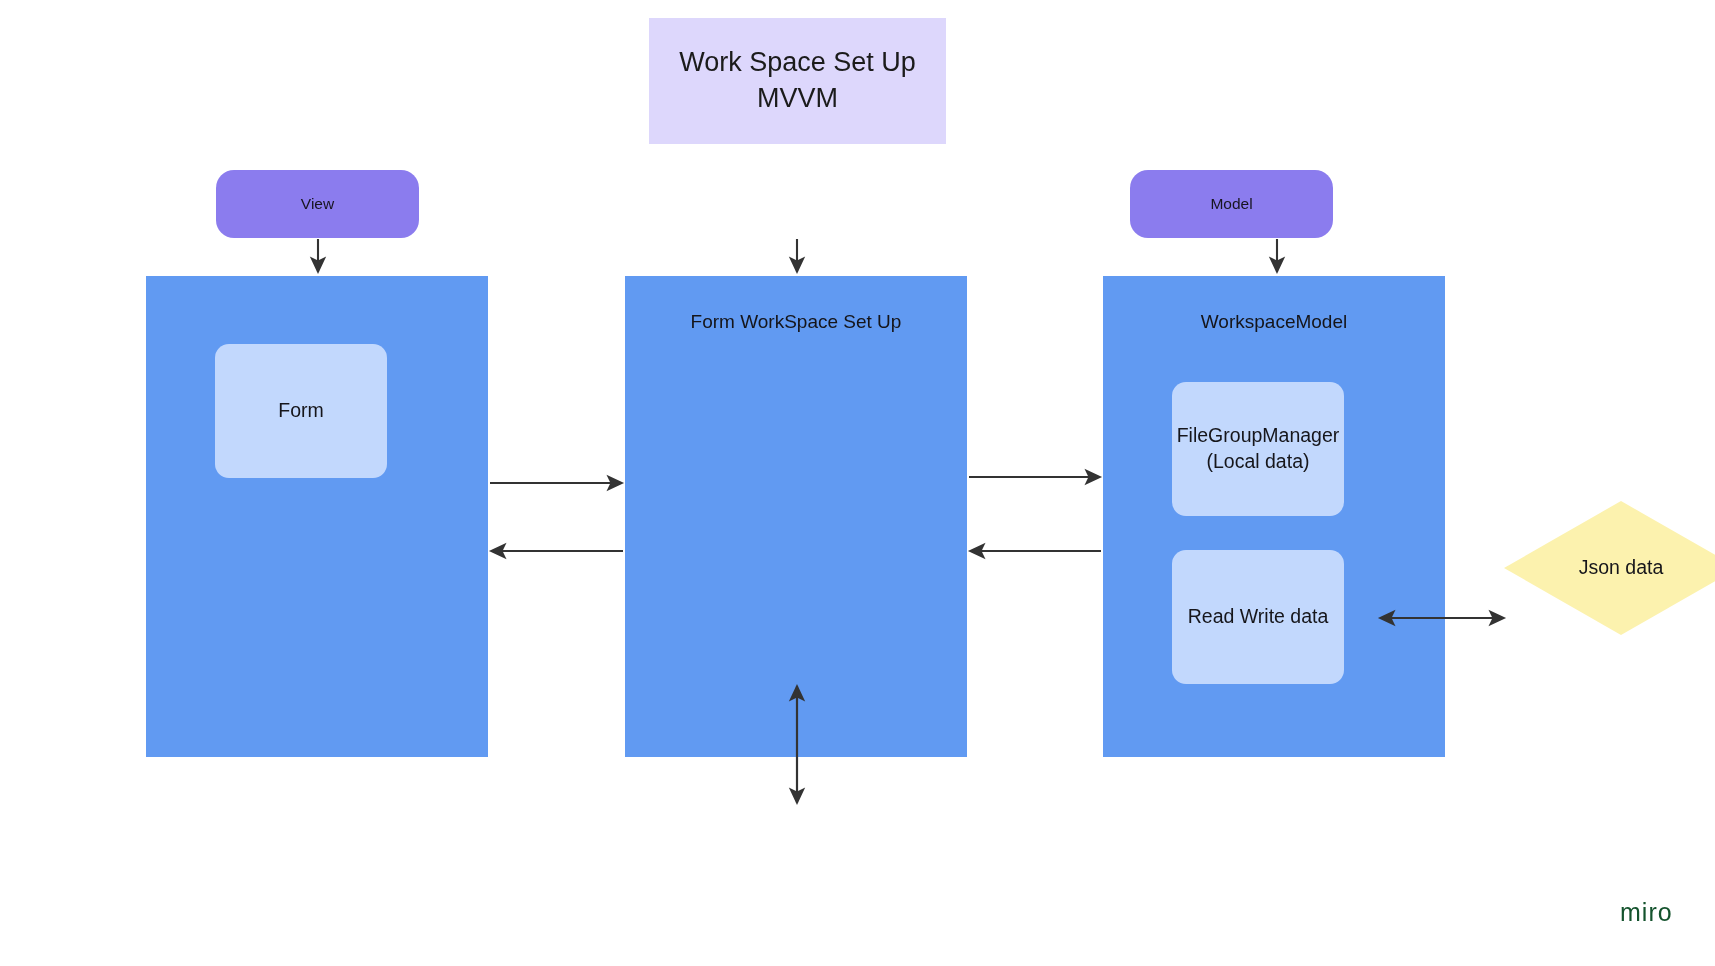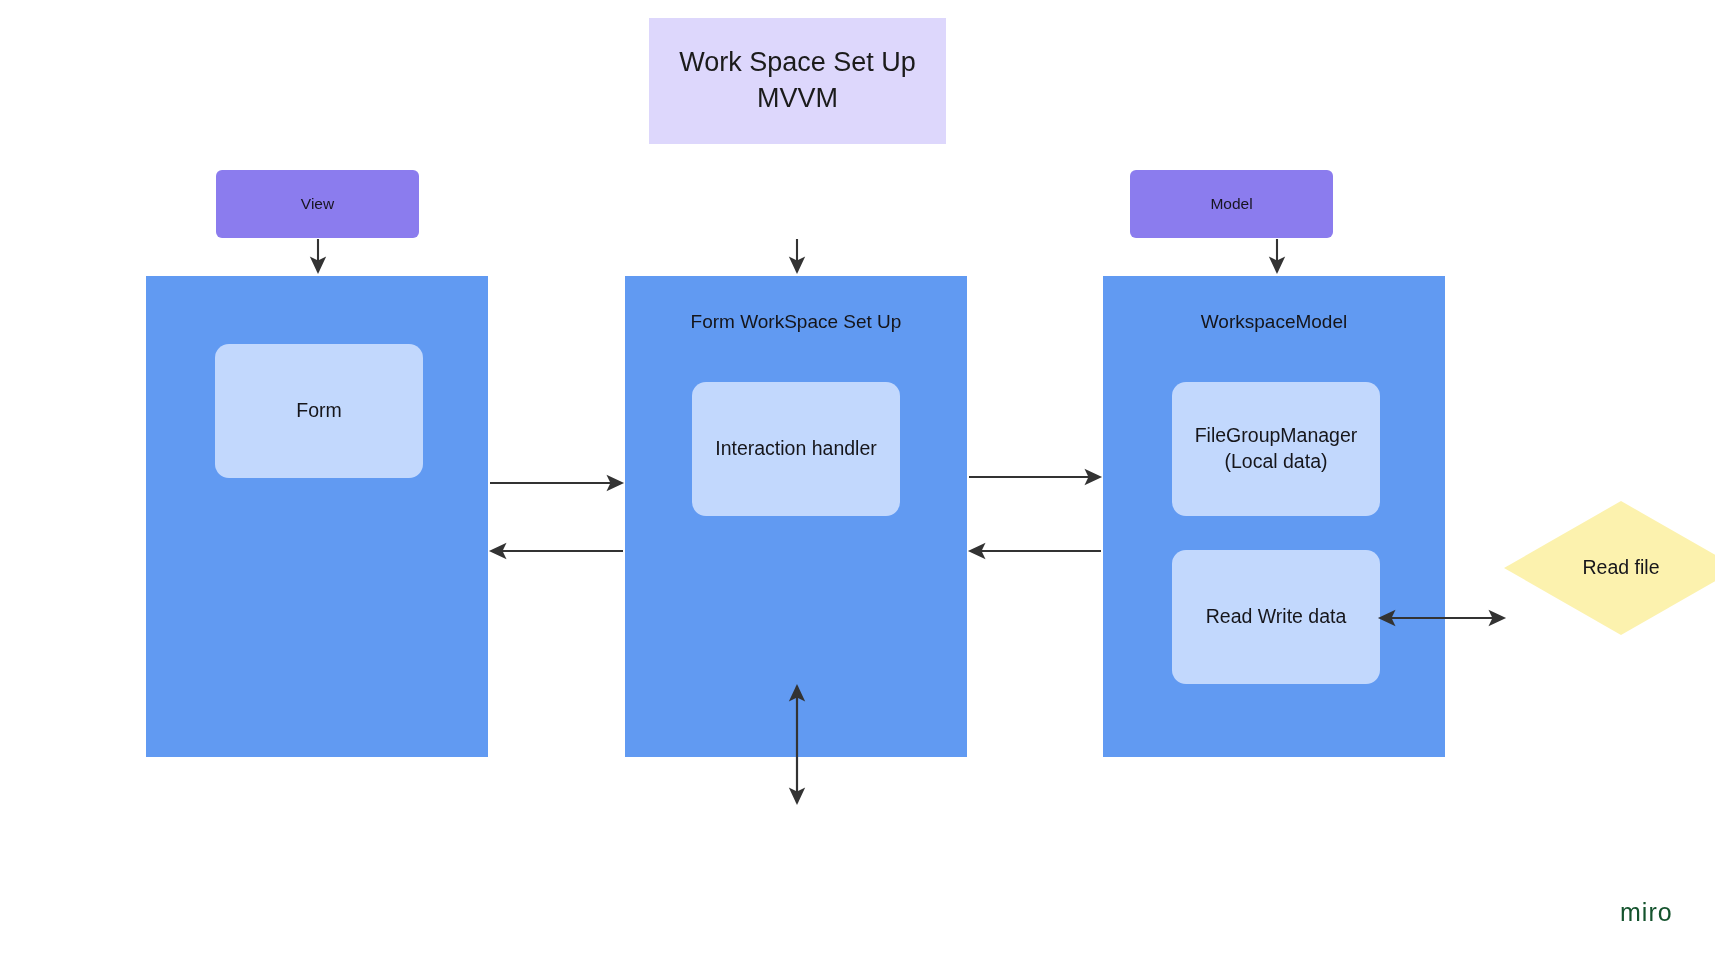--- a/index.html
+++ b/index.html
@@ -15,42 +15,42 @@
 
   
   .title-banner {
     left: 649px; top: 18px; width: 297px; height: 126px;
     background: #DDD7FC; font-size: 27px; color: #1b1b1b;
     white-space: pre-line;
   }
 
   
   .chip {
-    background: #8B7CEE; border-radius: 6px; font-size: 15.5px; color: #17141f;
+    background: #8B7CEE; border-radius: 18px; font-size: 15.5px; color: #17141f;
     height: 68px; width: 203px; top: 170px;
   }
   .chip-view  { left: 216px; }
   .chip-vm    { left: 696px; }
   .chip-model { left: 1130px; }
 
   
   .panel { background: #619AF2; width: 342px; top: 276px; height: 481px; display: block; }
   .panel-left   { left: 146px; }
   .panel-middle { left: 625px; }
   .panel-right  { left: 1103px; }
 
   .panel-title {
     position: absolute; left: 0; right: 0; top: 33px;
     text-align: center; font-size: 19px; color: #15151a;
   }
 
   
   .inner {
     background: #C2D8FD; border-radius: 14px; font-size: 19.5px; color: #16161b;
-    width: 208px; height: 134px; white-space: pre-line;
+    width: 172px; height: 134px; white-space: pre-line;
   }
   .inner-form      { left: 215px; top: 344px; }
   .inner-ih        { left: 692px; top: 382px; }
   .inner-feh       { left: 692px; top: 550px; }
   .inner-fgm       { left: 1172px; top: 382px; }
   .inner-rw        { left: 1172px; top: 550px; }
 
   
   .diamond { font-size: 19.5px; color: #16161b; white-space: pre-line; }
   .diamond .dshape {
@@ -81,32 +81,31 @@
   <div class="node chip chip-model">Model</div>
 
   <div class="node panel panel-left">
     <div class="panel-title"></div>
   </div>
   <div class="node inner inner-form">Form</div>
 
   <div class="node panel panel-middle">
     <div class="panel-title">Form WorkSpace Set Up</div>
   </div>
-  <div class="node inner inner-ih">Interaction handler</div>
 
   <div class="node panel panel-right">
     <div class="panel-title">WorkspaceModel</div>
   </div>
   <div class="node inner inner-rw">Read Write data</div>
   <div class="node inner inner-fgm">FileGroupManager
 (Local data)</div>
 
   <div class="node diamond diamond-json">
     <span class="dshape"></span>
-    <span class="dlabel">Read file</span>
+    <span class="dlabel">Json data</span>
   </div>
 
   <svg class="wires" viewBox="0 0 1715 966">
     <defs>
       <marker id="ah" markerWidth="9" markerHeight="9" refX="7.4" refY="4.5" orient="auto" markerUnits="strokeWidth">
         <path d="M0,0.6 L8.4,4.5 L0,8.4 L1.9,4.5 Z" fill="#333333"></path>
       </marker>
     </defs>
 
     <g stroke="#333333" stroke-width="2.1" fill="none" marker-end="url(#ah)">

